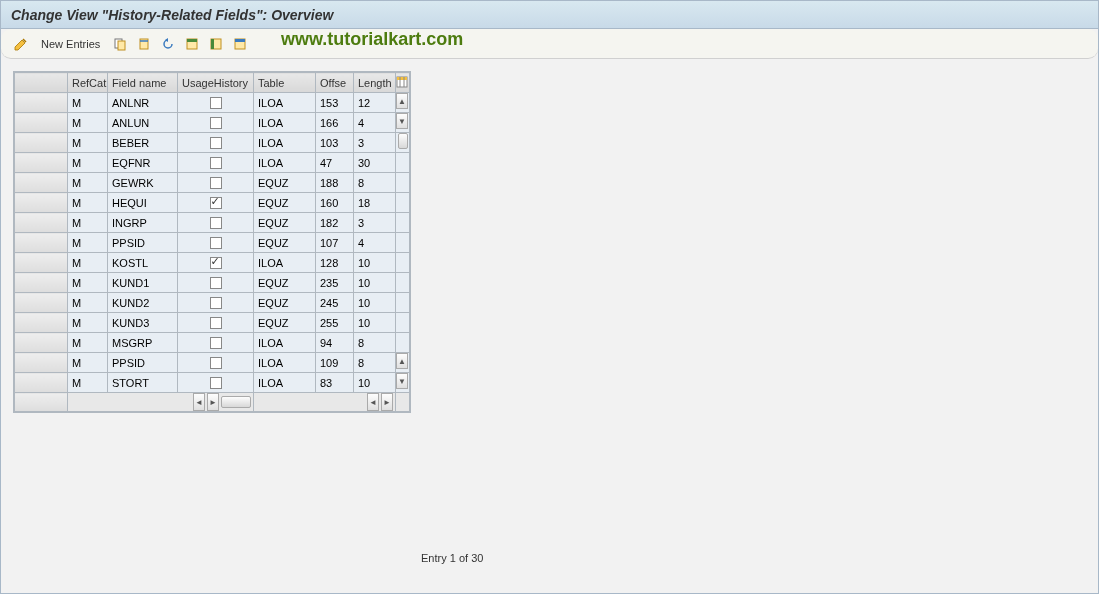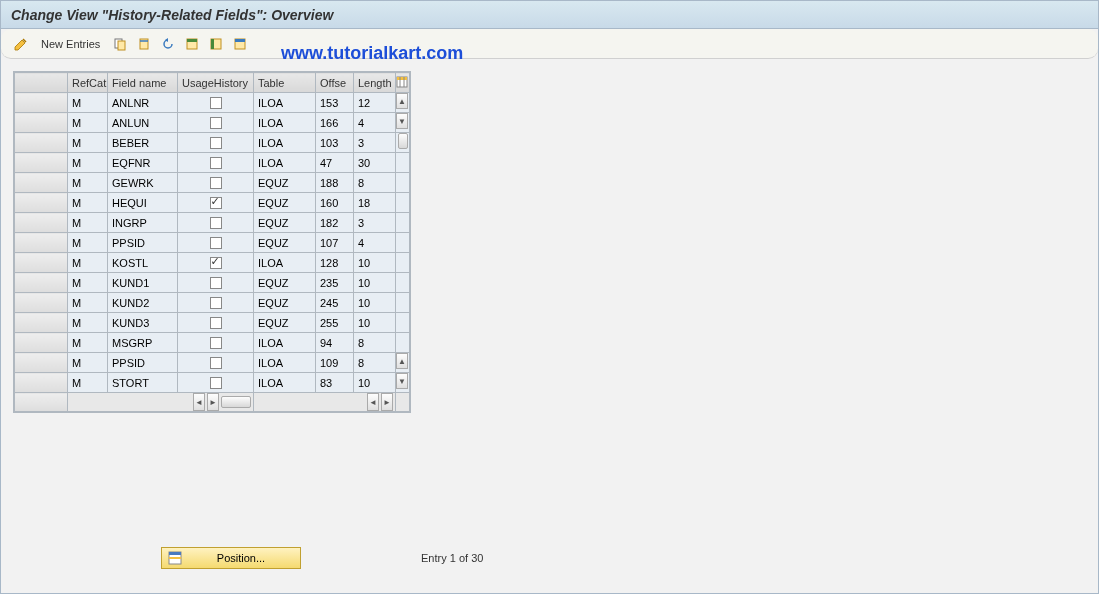--- a/index.html
+++ b/index.html
@@ -47,24 +47,24 @@
     }
     .tb-text {
       font-size: 11px;
       color: #333;
       padding: 0 6px;
       cursor: pointer;
     }
     .watermark {
       position: absolute;
       left: 280px;
-      top: 14px;
+      top: 0;
       font-size: 18px;
       font-weight: bold;
-      color: #1d4ed8;
+      color: #4d7c0f;
       font-family: Verdana, sans-serif;
       pointer-events: none;
     }
     .content {
       padding: 12px;
     }
     .grid-wrapper {
       display: inline-block;
       border: 1px solid #b0b8c0;
       background: #fff;
@@ -445,24 +445,14 @@
             </div>
           </td>
           <td class="vsc"></td>
         </tr>
       </tfoot>
     </table>
   </div>
 </div>
 
 <div class="footer-area">
-  <div class="position-btn">
-    <span class="picon">
-      <svg width="14" height="14" viewBox="0 0 14 14">
-          <rect x="1" y="1" width="12" height="12" fill="#fff" stroke="#888"></rect>
-          <rect x="1" y="1" width="12" height="3" fill="#4a7abf"></rect>
-          <rect x="1" y="6" width="12" height="2" fill="#f5c040"></rect>
-        </svg>
-    </span>
-    <span style="flex:1; text-align:center;">Position...</span>
-  </div>
   <div class="entry-text">Entry 1 of 30</div>
 </div>
 
 </body></html>

